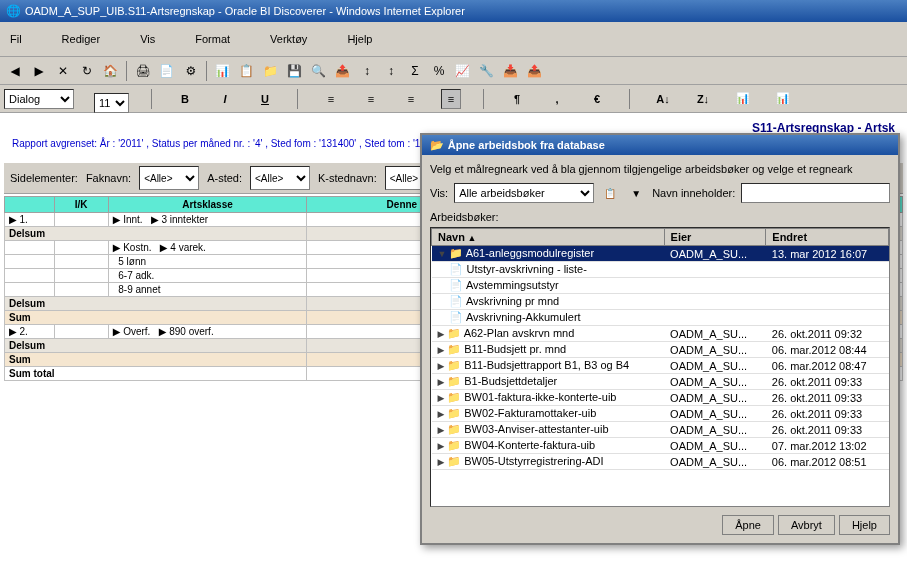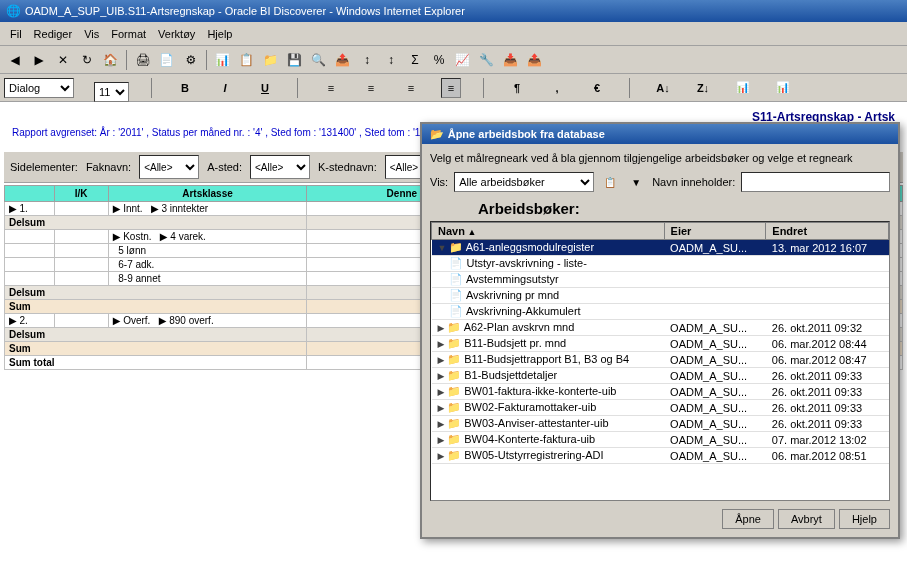--- a/index.html
+++ b/index.html
@@ -16,22 +16,23 @@
       font-size: 11px;
     }
     .title-bar-icon { margin-right: 4px; font-size: 12px; }
 
     
     .menu-bar {
       background: #d4d0c8;
       padding: 2px 4px;
       display: flex;
       align-items: center;
-      height: 24px;
+      height: 35px;
       border-bottom: 1px solid #a0a0a0;
+      gap: 28px;
     }
     .menu-item {
       padding: 2px 6px;
       cursor: pointer;
       font-size: 11px;
     }
 
     
     .toolbar {
       background: #d4d0c8;
@@ -200,24 +201,23 @@
     .dialog-navn-label { font-size: 11px; }
     .dialog-navn-input {
       height: 20px;
       font-size: 11px;
       border: 1px inset #808080;
       background: white;
       flex: 1;
     }
 
     .dialog-section-label {
-      font-size: 15px;
-      font-weight: bold;
+      font-size: 11px;
+      font-weight: normal;
       margin-bottom: 4px;
-      margin-left: 48px;
     }
 
     .dialog-table-container {
       border: 1px inset #808080;
       background: white;
       height: 280px;
       overflow-y: auto;
     }
 
     .dialog-table {

